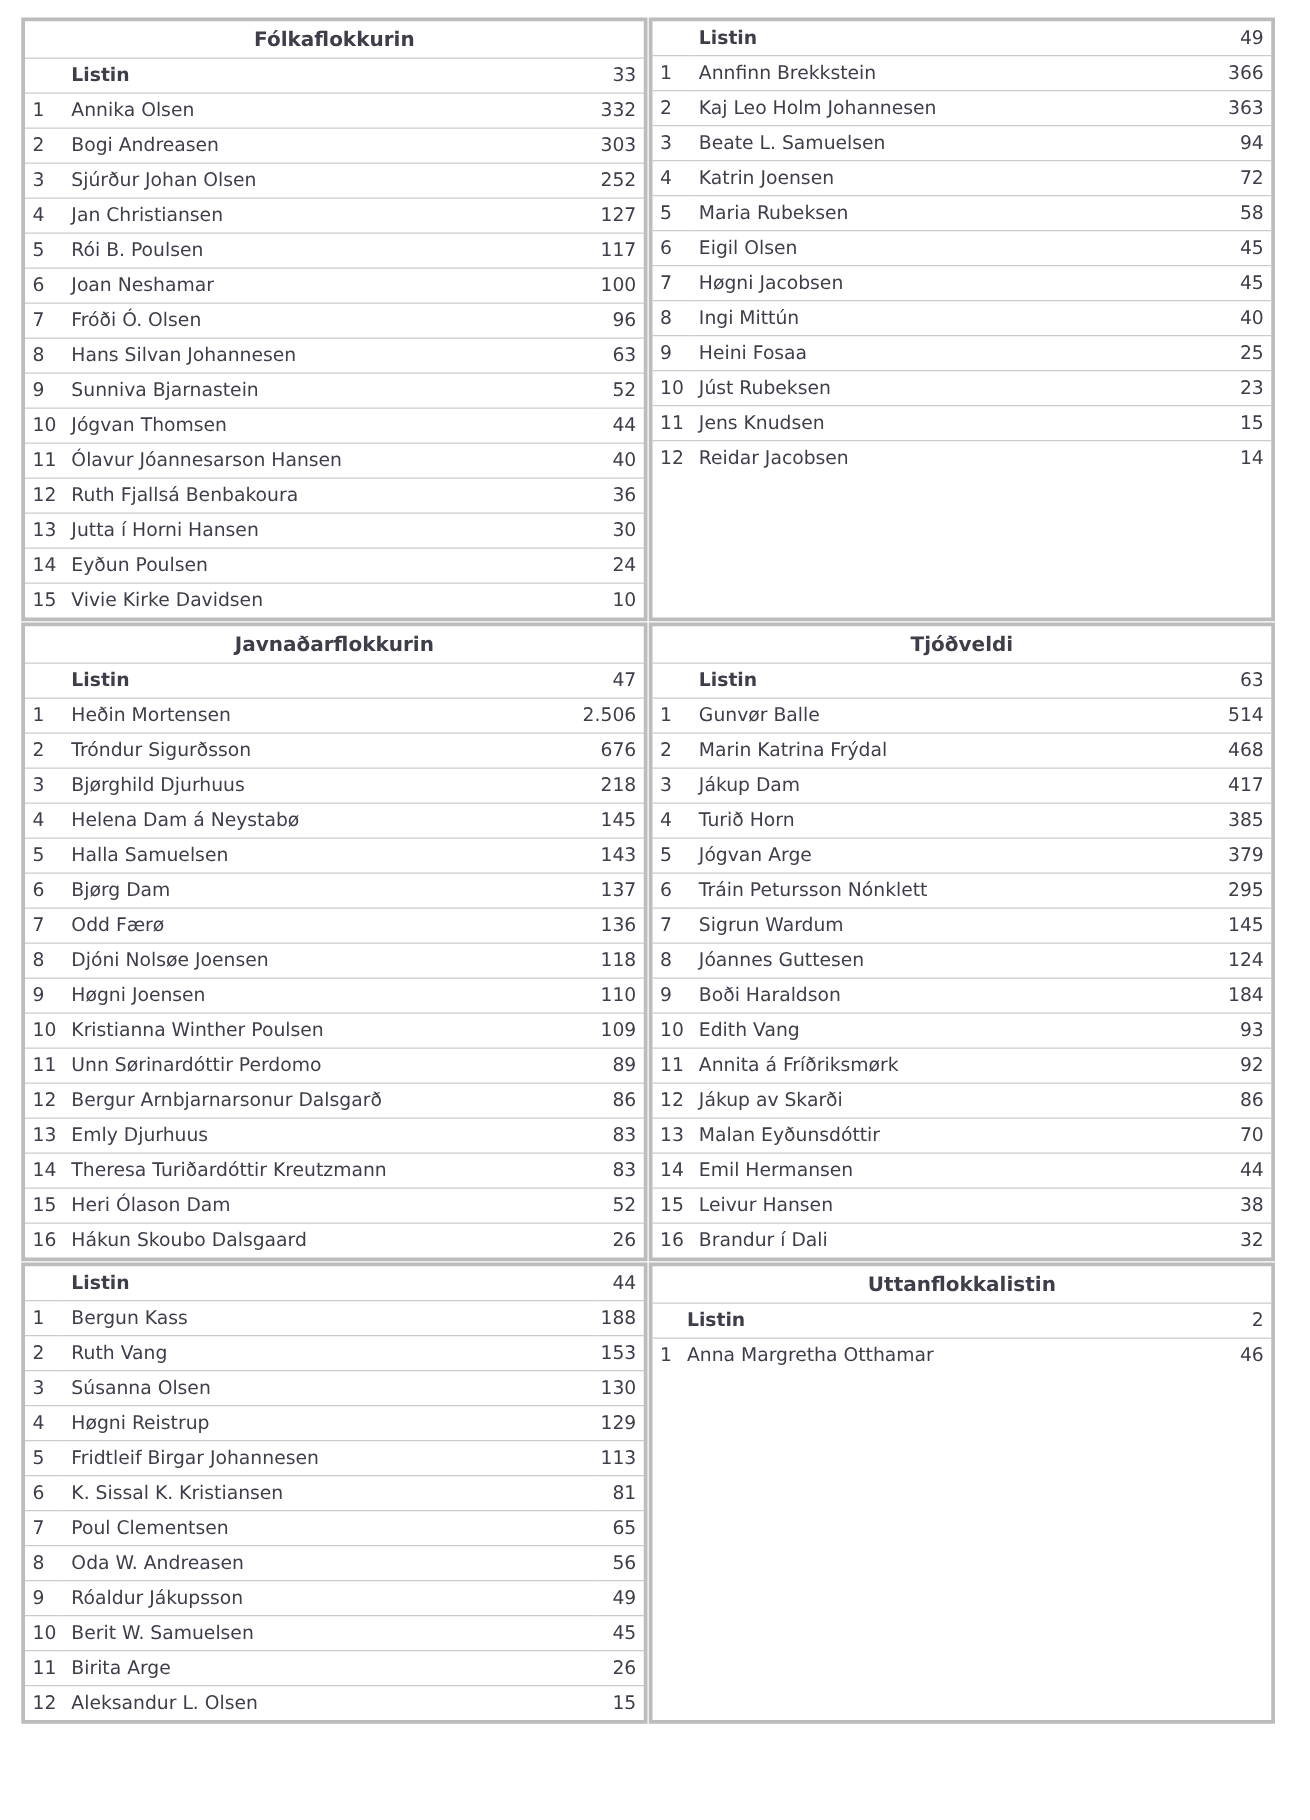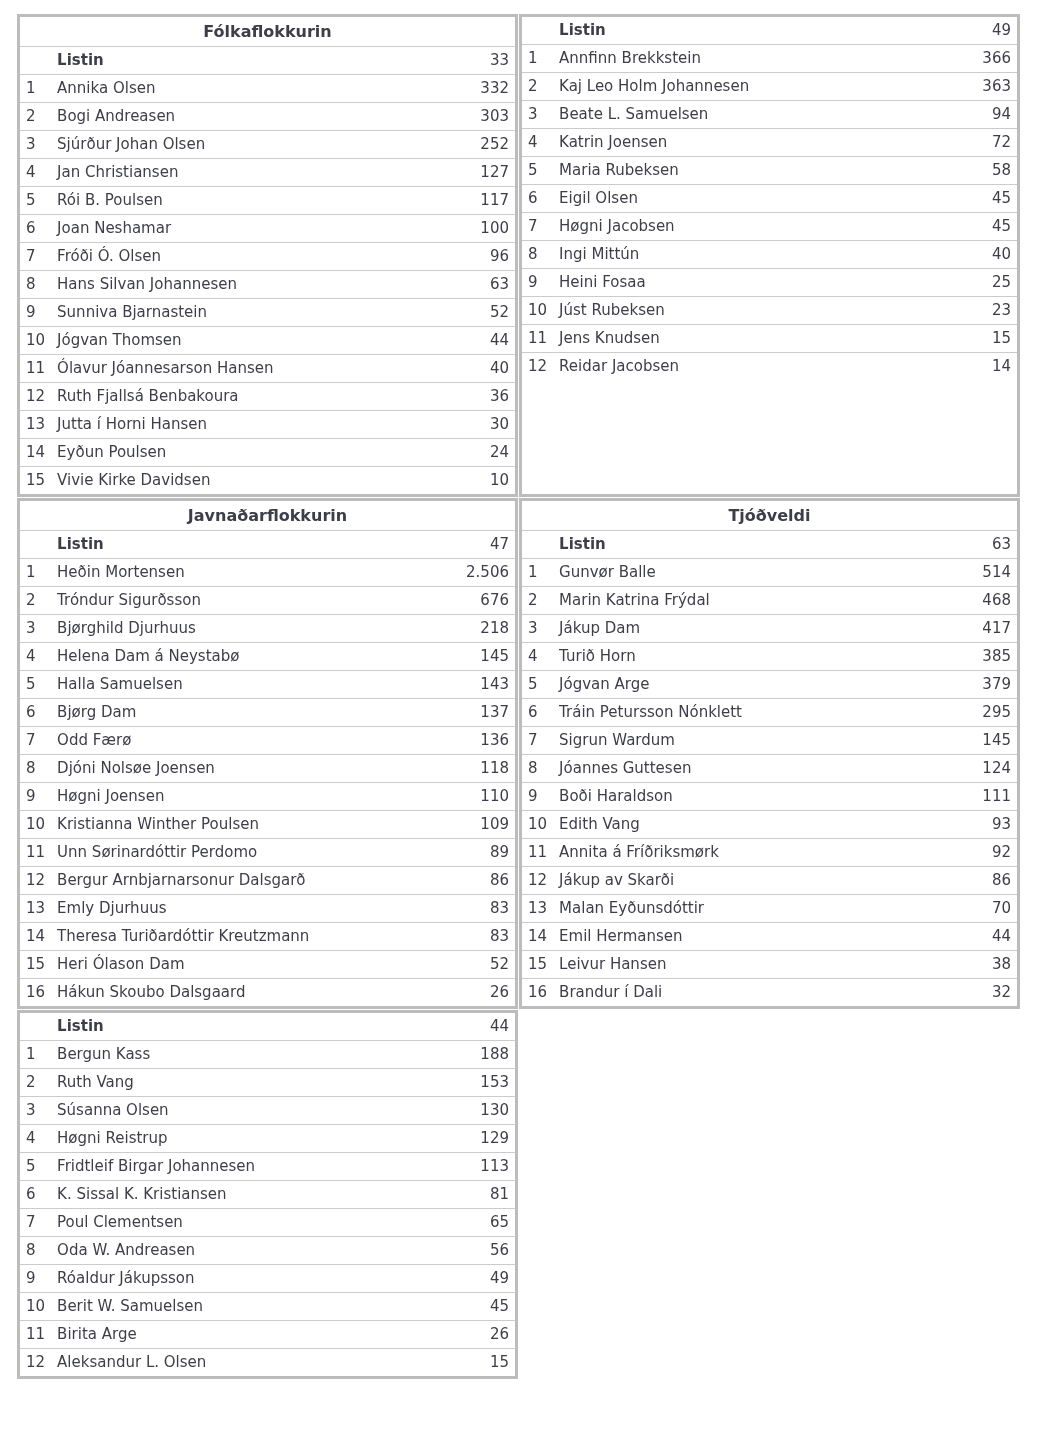--- a/index.html
+++ b/index.html
@@ -419,21 +419,21 @@
 
   <tr class="candidate-row">
     <td class="rank">8</td>
     <td class="name">Jóannes Guttesen</td>
     <td class="votes">124</td>
   </tr>
 
   <tr class="candidate-row">
     <td class="rank">9</td>
     <td class="name">Boði Haraldson</td>
-    <td class="votes">111</td>
+    <td class="votes">184</td>
   </tr>
 
   <tr class="candidate-row">
     <td class="rank">10</td>
     <td class="name">Edith Vang</td>
     <td class="votes">93</td>
   </tr>
 
   <tr class="candidate-row">
     <td class="rank">11</td>
@@ -552,14 +552,34 @@
 
   <tr class="candidate-row">
     <td class="rank">12</td>
     <td class="name">Aleksandur L. Olsen</td>
     <td class="votes">15</td>
   </tr>
 </tbody>
     </table>
   </div>
 
+  <div class="panel">
+    <table class="party-table">
+      <tbody>
+        <tr class="title-row">
+          <td colspan="3">Uttanflokkalistin</td>
+        </tr>
+        <tr class="listin-row">
+          <td class="rank"></td>
+          <td class="name">Listin</td>
+          <td class="votes">2</td>
+        </tr>
+
+  <tr class="candidate-row">
+    <td class="rank">1</td>
+    <td class="name">Anna Margretha Otthamar</td>
+    <td class="votes">46</td>
+  </tr>
+</tbody>
+    </table>
+  </div>
 </div>
 </div>
 
 </body></html>

